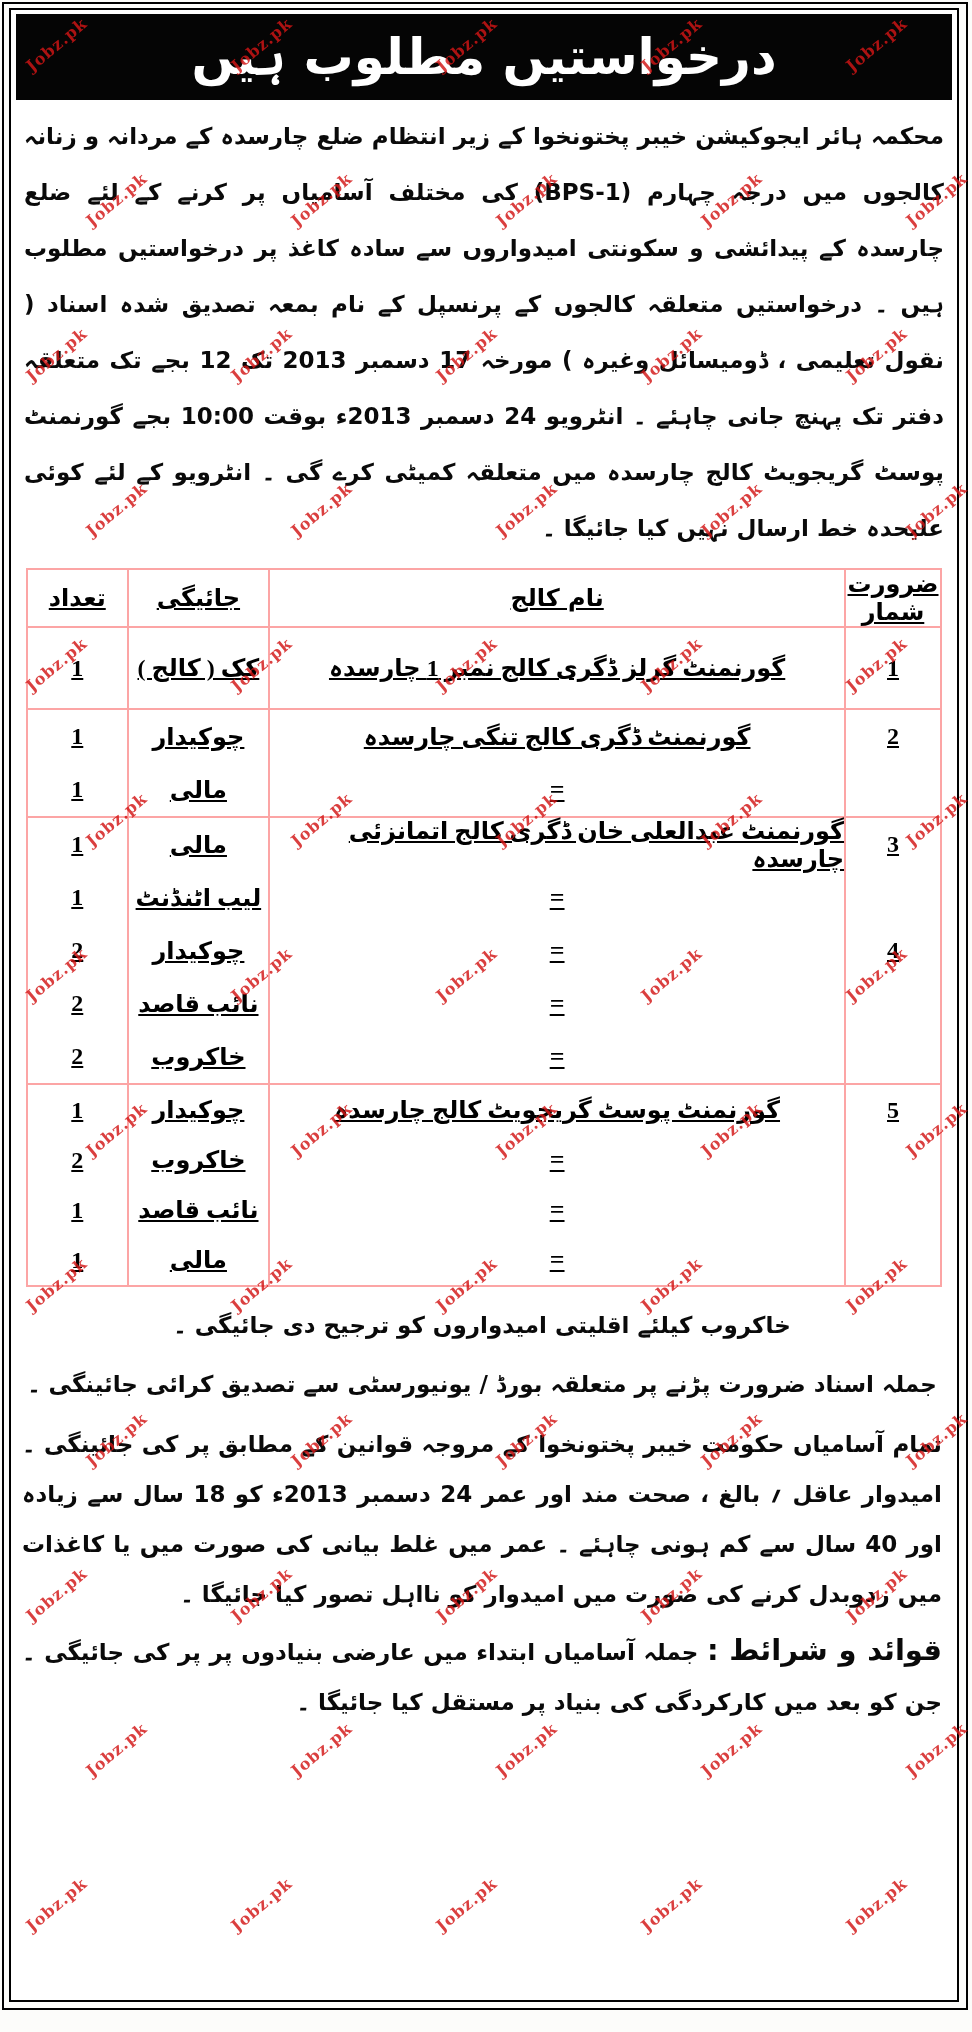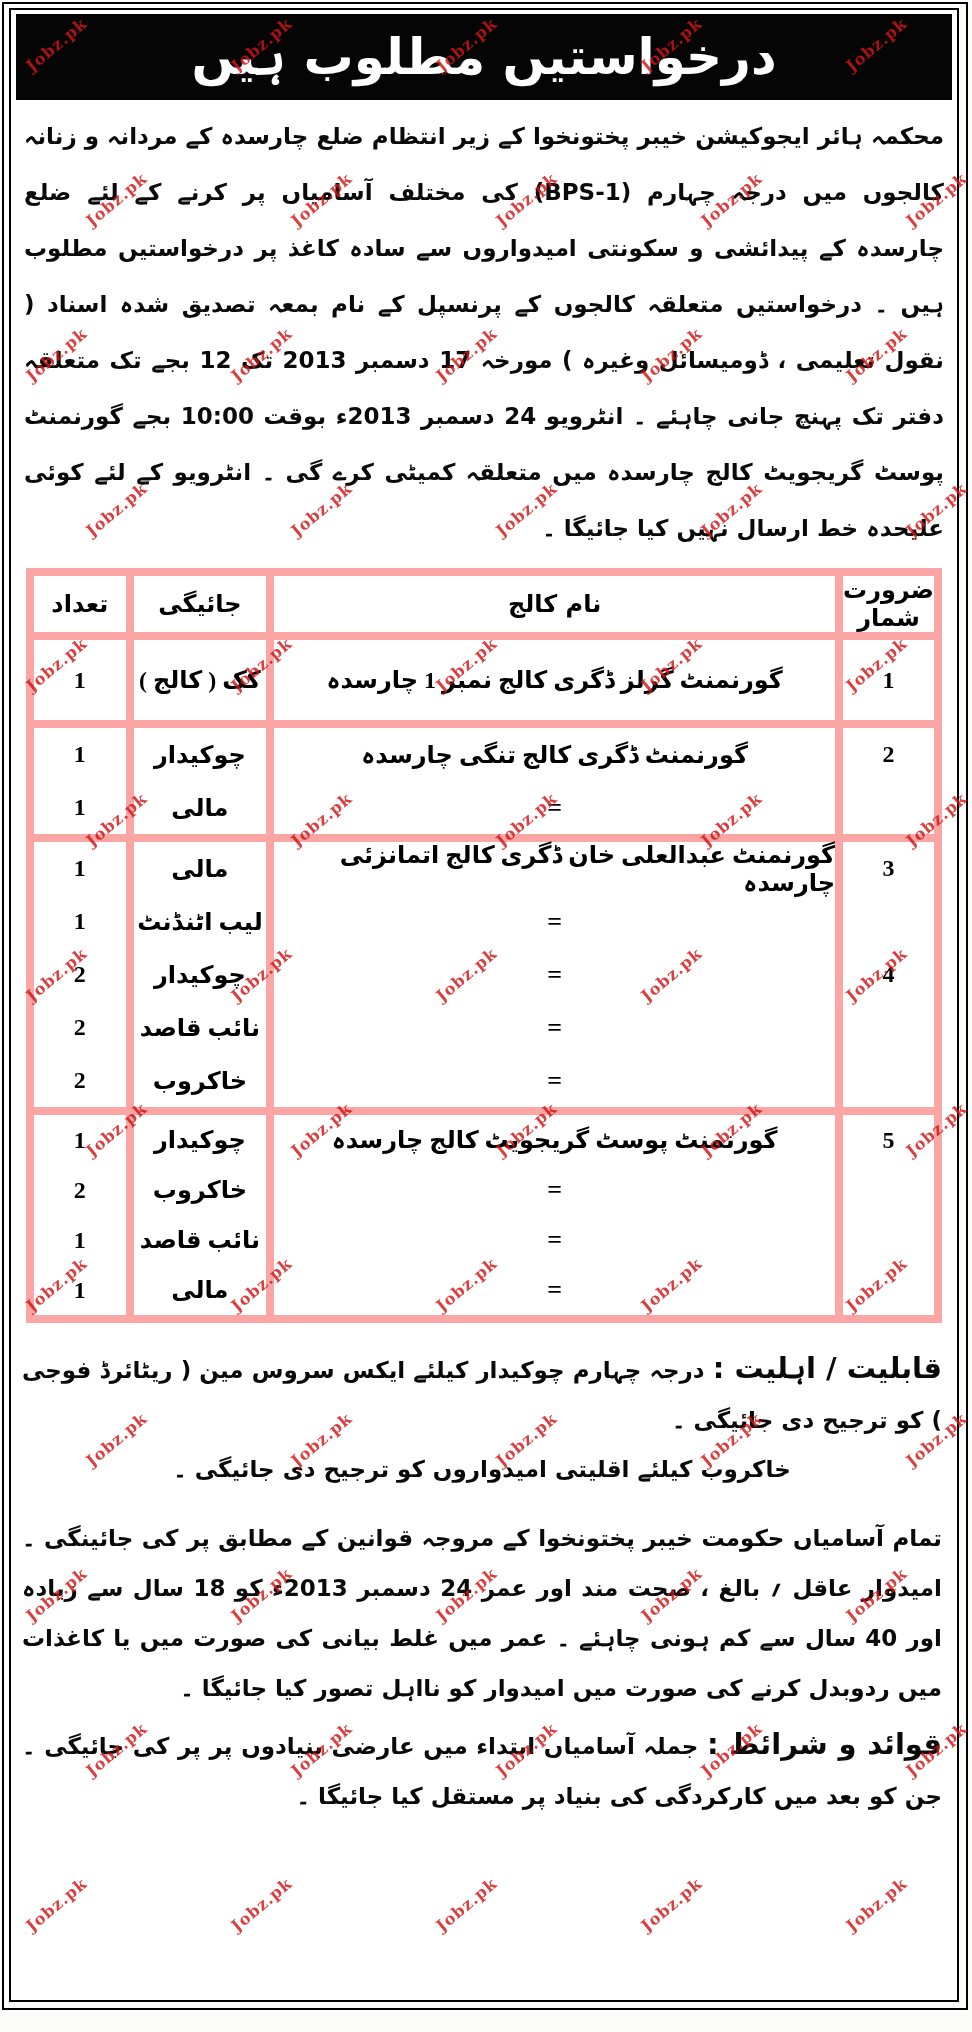--- a/index.html
+++ b/index.html
@@ -36,21 +36,21 @@
   .note1{
     margin:4px 8px 0 8px; font-size:23px; line-height:54px; text-align:justify;
   }
   .note1 .lbl{ font-size:28px; }
   
   table.vac{
     width:916px; margin:12px auto 0 auto;
     border-collapse:collapse; direction:rtl;
   }
   table.vac th, table.vac td{
-    border:8px solid #fca5a5; padding:0; vertical-align:top;
+    border:2px solid #fca5a5; padding:0; vertical-align:top;text-decoration:underline;
   }
   table.vac th{
     font-size:24px; font-weight:bold; height:54px; vertical-align:middle;
     text-align:center; direction:rtl;
   }
   .cell-stack{ display:flex; flex-direction:column; }
   .sub{
     height:53px; display:flex; align-items:center; justify-content:center;
     font-size:24px; font-weight:bold; direction:rtl;
     font-family:"Liberation Serif","DejaVu Sans",serif;
@@ -228,27 +228,24 @@
           <div class="sub short">1</div>
           <div class="sub short">1</div>
         </div>
             </td>
       </tr>
     </tbody>
       </table>
 
     <div class="sections">
 
-      <div class="urdu sec">
-        <span class="lbl">قابلیت / اہلیت :</span>
-        <span>درجہ چہارم چوکیدار کیلئے ایکس سروس مین ( ریٹائرڈ فوجی ) کو ترجیح دی جائیگی ۔</span>
-      </div>
       <div class="urdu sec-line2">خاکروب کیلئے اقلیتی امیدواروں کو ترجیح دی جائیگی ۔</div>
 
       <div class="sec-flex">
+        <div class="urdu ftxt centered">جملہ اسناد ضرورت پڑنے پر متعلقہ بورڈ / یونیورسٹی سے تصدیق کرائی جائینگی ۔</div>
       </div>
 
       <div class="sec-flex">
         <div class="urdu ftxt">تمام آسامیاں حکومت خیبر پختونخوا کے مروجہ قوانین کے مطابق پر کی جائینگی ۔ امیدوار عاقل ؍ بالغ ، صحت مند اور عمر 24 دسمبر 2013ء کو 18 سال سے زیادہ اور 40 سال سے کم ہونی چاہئے ۔ عمر میں غلط بیانی کی صورت میں یا کاغذات میں ردوبدل کرنے کی صورت میں امیدوار کو نااہل تصور کیا جائیگا ۔</div>
       </div>
 
       <div class="urdu sec">
         <span class="lbl">قوائد و شرائط :</span>
         <span>جملہ آسامیاں ابتداء میں عارضی بنیادوں پر پر کی جائیگی ۔ جن کو بعد میں کارکردگی کی بنیاد پر مستقل کیا جائیگا ۔</span>
       </div>

